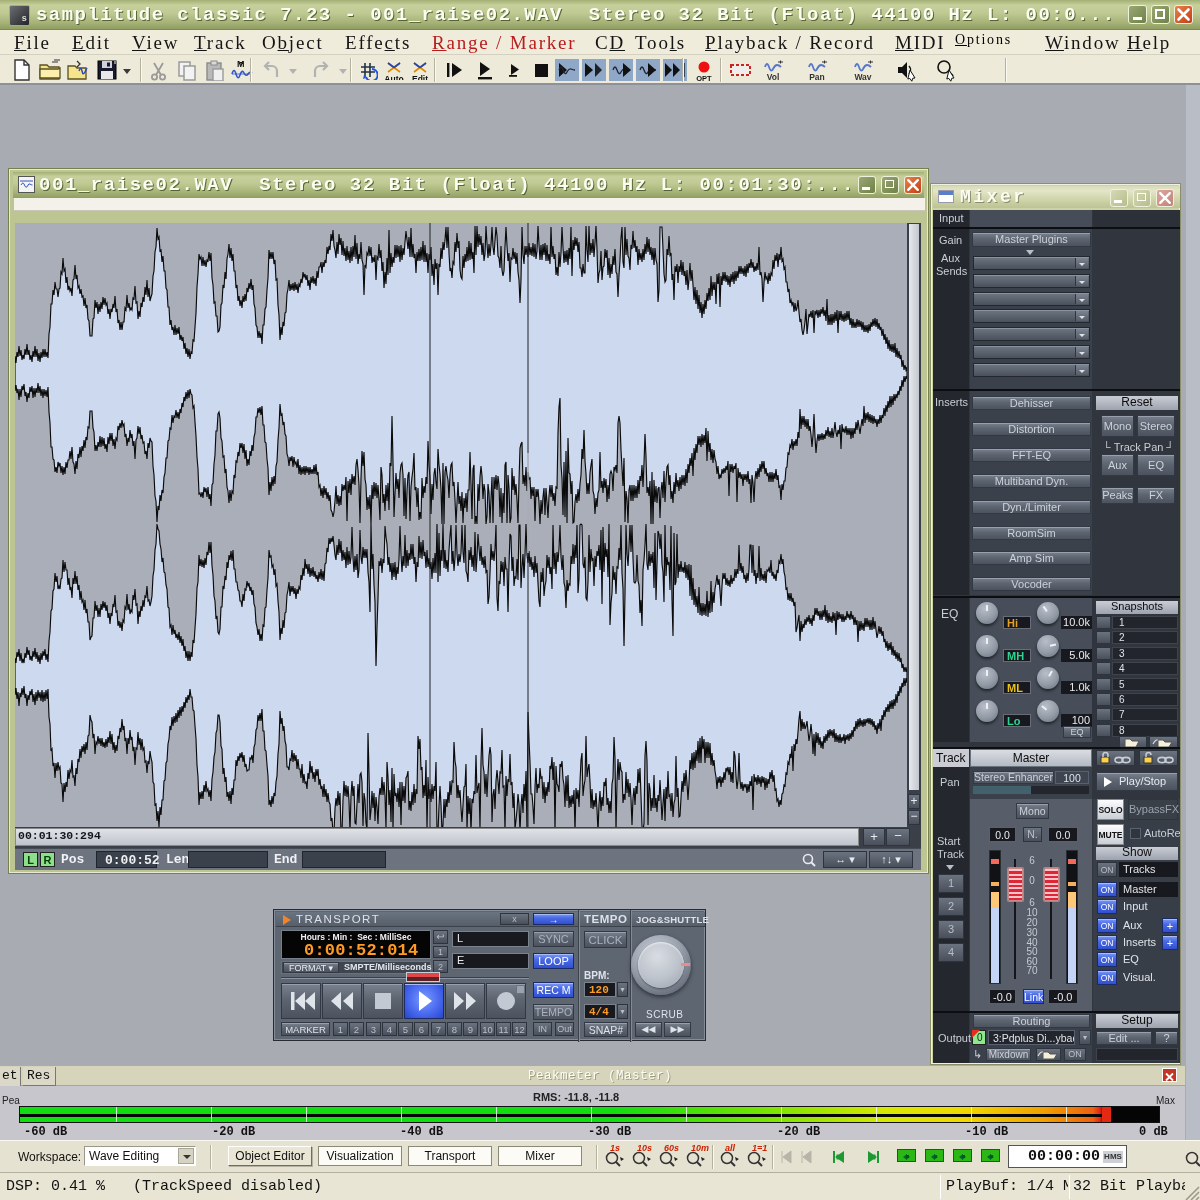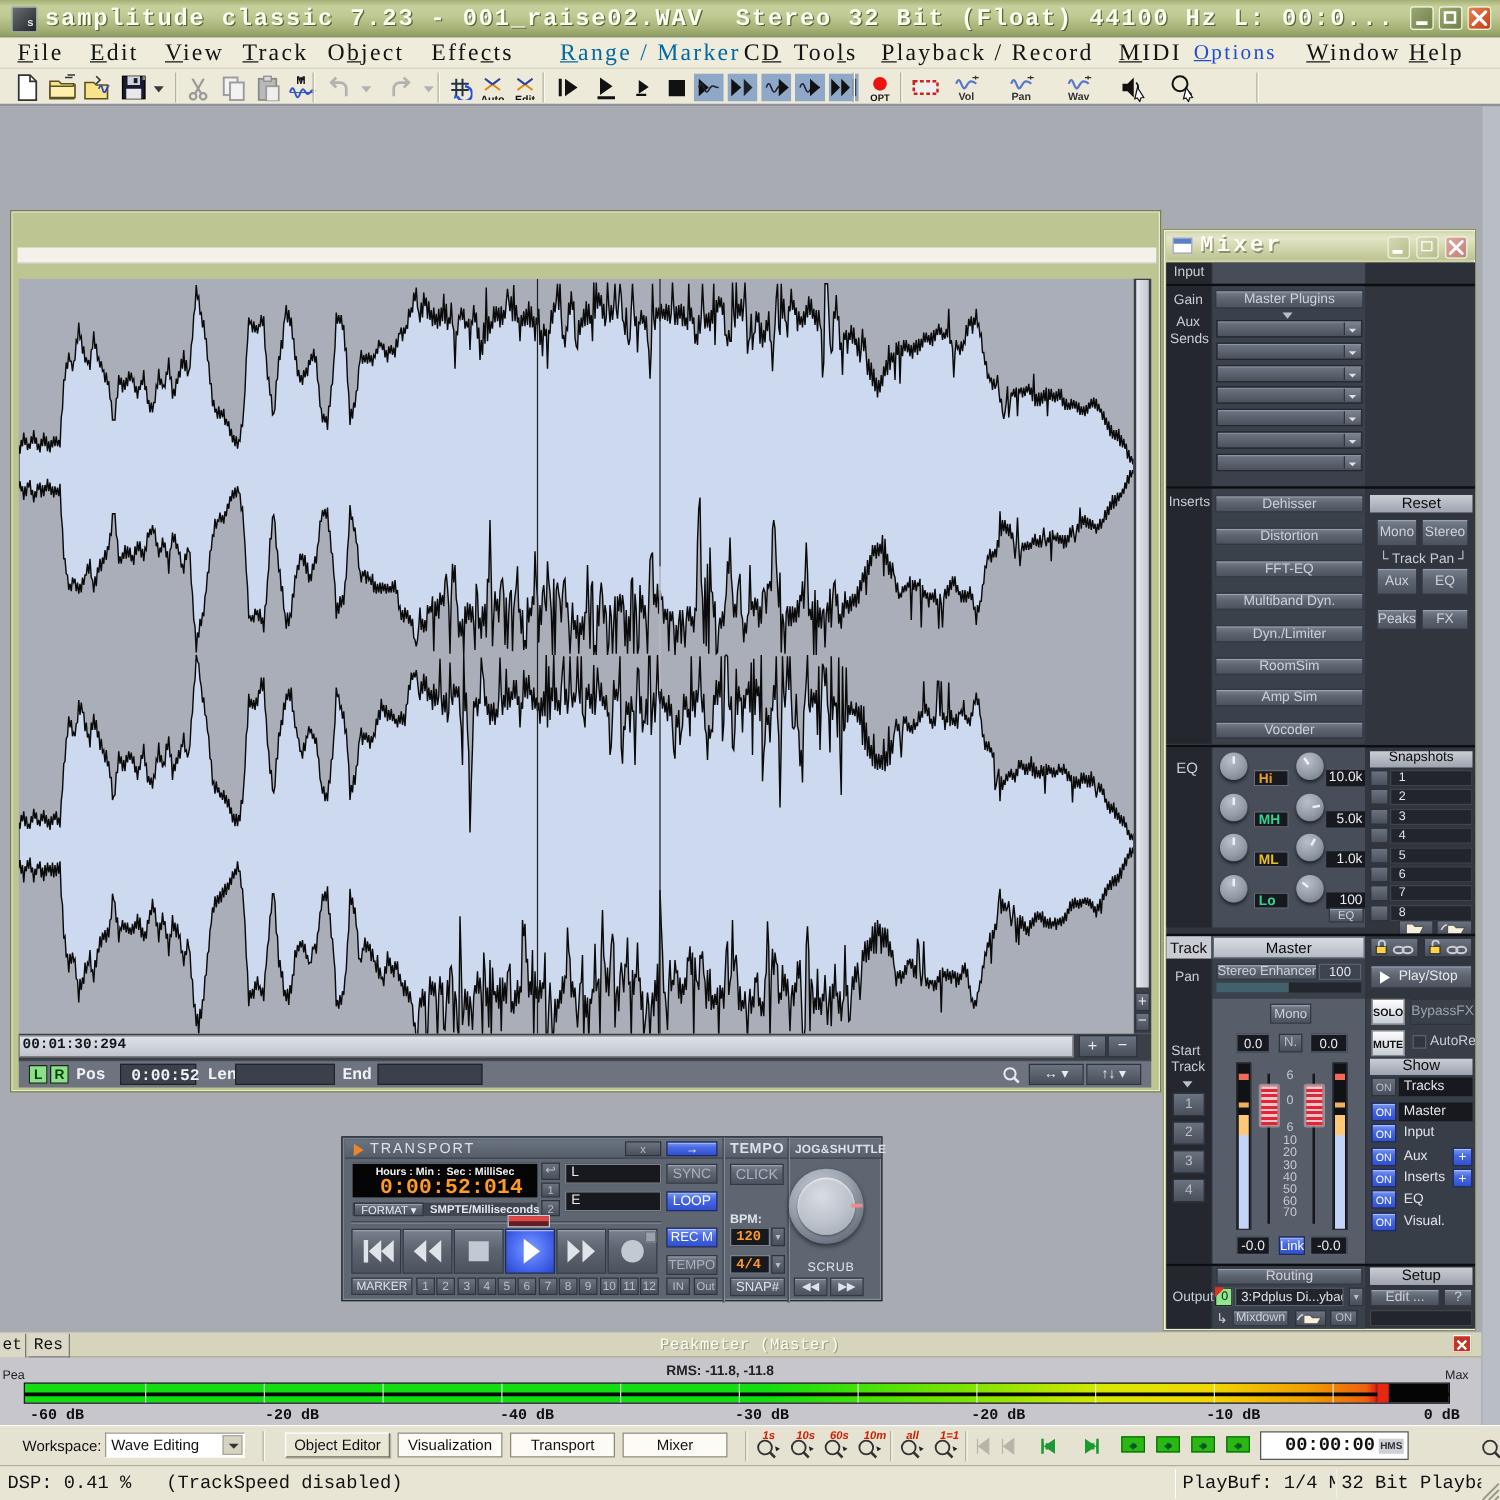--- a/index.html
+++ b/index.html
@@ -52,26 +52,26 @@
           <path d="M3.5 3.5 L13.5 13.5 M13.5 3.5 L3.5 13.5" stroke="#fff" stroke-width="2.6" stroke-linecap="round"></path>
         </svg></div>
     </div>
 <div class="abs" style="left:0;top:30px;width:1200px;height:25px;background:#efecdc;border-bottom:1px solid #d4d1c0;">
       <div class="abs serif" style="left:14px;top:2px;font-size:19px;color:#141414;letter-spacing:1.8px;"><u>F</u>ile</div>
       <div class="abs serif" style="left:72px;top:2px;font-size:19px;color:#141414;letter-spacing:1.8px;"><u>E</u>dit</div>
       <div class="abs serif" style="left:132px;top:2px;font-size:19px;color:#141414;letter-spacing:1.8px;"><u>V</u>iew</div>
       <div class="abs serif" style="left:194px;top:2px;font-size:19px;color:#141414;letter-spacing:1.8px;"><u>T</u>rack</div>
       <div class="abs serif" style="left:262px;top:2px;font-size:19px;color:#141414;letter-spacing:1.8px;">O<u>b</u>ject</div>
       <div class="abs serif" style="left:345px;top:2px;font-size:19px;color:#141414;letter-spacing:1.8px;">Effe<u>c</u>ts</div>
-      <div class="abs serif" style="left:432px;top:2px;font-size:19px;color:#0369a1;letter-spacing:1.8px;margin-left:16px;"><u>R</u>ange / Marker</div>
+      <div class="abs serif" style="left:432px;top:2px;font-size:19px;color:#b91c1c;letter-spacing:1.8px;"><u>R</u>ange / Marker</div>
       <div class="abs serif" style="left:595px;top:2px;font-size:19px;color:#141414;letter-spacing:1.8px;">C<u>D</u></div>
       <div class="abs serif" style="left:635px;top:2px;font-size:19px;color:#141414;letter-spacing:1.8px;">Too<u>l</u>s</div>
       <div class="abs serif" style="left:705px;top:2px;font-size:19px;color:#141414;letter-spacing:1.8px;"><u>P</u>layback / Record</div>
       <div class="abs serif" style="left:895px;top:2px;font-size:19px;color:#141414;letter-spacing:1.8px;"><u>M</u>IDI</div>
-      <div class="abs serif" style="left:955px;top:2px;font-size:17px;color:#1d4ed8;letter-spacing:1.8px;"><u>O</u>ptions</div>
+      <div class="abs serif" style="left:955px;top:2px;font-size:14px;color:#000000;letter-spacing:1.8px;"><u>O</u>ptions</div>
       <div class="abs serif" style="left:1045px;top:2px;font-size:19px;color:#141414;letter-spacing:1.8px;"><u>W</u>indow</div>
       <div class="abs serif" style="left:1127px;top:2px;font-size:19px;color:#141414;letter-spacing:1.8px;"><u>H</u>elp</div>
     </div>
 <div class="abs" style="left:0;top:55px;width:1200px;height:30px;background:#edead9;border-bottom:2px solid #8e919a;">
       <div class="icon" style="left:10px;top:3px;width:24px;height:24px;"><svg width="24" height="24" viewBox="0 0 24 24">
           <path d="M5 2h9l5 5v15H5z" fill="#fff" stroke="#333" stroke-width="1.4"></path>
           <path d="M14 2v5h5" fill="none" stroke="#333" stroke-width="1.4"></path>
         </svg></div>
       <div class="icon" style="left:38px;top:3px;width:24px;height:24px;"><svg width="24" height="24" viewBox="0 0 24 24">
           <path d="M2 7h7l2 2h10v12H2z" fill="#f7e48a" stroke="#5a5020" stroke-width="1.3"></path>
@@ -217,20 +217,35 @@
         </svg></div>
       <div class="tb-sep" style="left:140px;"></div>
       <div class="tb-sep" style="left:250px;"></div>
       <div class="tb-sep" style="left:350px;"></div>
       <div class="tb-sep" style="left:434px;"></div>
       <div class="tb-sep" style="left:682px;"></div>
       <div class="tb-sep" style="left:720px;"></div>
       <div class="tb-sep" style="left:1005px;"></div>
     </div>
 <div class="abs" style="left:8px;top:168px;width:921px;height:706px;background:#bdc593;border:1px solid #75814c;box-shadow:inset 0 0 0 1px #e6ead2;">
+      <div class="abs gtitle" style="left:4px;top:3px;width:911px;height:26px;">
+        <div class="abs" style="left:5px;top:4px;width:17px;height:17px;background:#f4f4f4;border:1px solid #555;"><svg width="15" height="15">
+            <path d="M1 4h13M2 8q2-4 3.5 0t3 1 2.5-2 2.5 1" stroke="#3355bb" stroke-width="1" fill="none"></path>
+          </svg></div>
+        <div class="abs ttext" style="left:26px;top:2px;font-size:19px;letter-spacing:1.55px;">001_raise02.WAV  Stereo 32 Bit (Float) 44100 Hz L: 00:01:30:...</div>
+        <div class="wbtn mn" style="left:845px;top:4px;width:18px;height:18px;">
+          <div style="position:absolute;left:3px;bottom:3px;width:8px;height:2.6px;background:#fff;"></div>
+        </div>
+        <div class="wbtn mx" style="left:868px;top:4px;width:18px;height:18px;">
+          <div style="position:absolute;left:3px;top:3px;width:9px;height:8px;border:1.8px solid #fff;"></div>
+        </div>
+        <div class="wbtn cl" style="left:891px;top:4px;width:18px;height:18px;"><svg width="16" height="16" viewBox="0 0 16 16">
+            <path d="M3.2 3.2 L12.8 12.8 M12.8 3.2 L3.2 12.8" stroke="#fff" stroke-width="2.4" stroke-linecap="round"></path>
+          </svg></div>
+      </div>
       <div class="abs" style="left:5px;top:29px;width:911px;height:13px;background:#f3f1e9;border-bottom:1px solid #c8c6ba;"></div>
       <div class="abs" style="left:6px;top:54px;width:892px;height:604px;background:#a9aeb8;overflow:hidden;"><svg width="892" height="604" viewBox="0 0 892 604">
           <polygon points="0,133 1,140 2,129 3,134 4,123 5,133 6,127 7,137 8,132 9,136 10,126 11,132 12,121 13,132 14,127 15,137 16,132 17,139 18,128 19,134 20,123 21,134 22,126 23,138 24,130 25,139 26,129 27,135 28,126 29,134 30,126 31,134 32,129 33,135 34,111 35,104 36,81 37,81 38,67 39,72 40,59 41,66 42,66 43,74 44,66 45,65 46,49 47,51 48,35 49,48 50,46 51,60 52,54 53,67 54,63 55,68 56,65 57,73 58,57 59,56 60,42 61,56 62,52 63,65 64,63 65,71 66,66 67,74 68,73 69,83 70,75 71,85 72,82 73,96 74,98 75,113 76,113 77,113 78,96 79,95 80,77 81,85 82,79 83,91 84,81 85,89 86,79 87,86 88,74 89,82 90,75 91,82 92,80 93,91 94,86 95,96 96,86 97,89 98,81 99,85 100,73 101,89 102,86 103,100 104,97 105,107 106,99 107,107 108,99 109,99 110,85 111,87 112,72 113,85 114,80 115,87 116,85 117,87 118,75 119,76 120,63 121,80 122,79 123,96 124,88 125,94 126,80 127,84 128,74 129,79 130,64 131,72 132,57 133,74 134,65 135,78 136,74 137,71 138,53 139,48 140,29 141,24 142,5 143,16 144,14 145,28 146,27 147,39 148,33 149,48 150,48 151,65 152,67 153,84 154,84 155,102 156,97 157,107 158,104 159,112 160,102 161,112 162,105 163,111 164,104 165,117 166,112 167,118 168,114 169,126 170,120 171,131 172,125 173,134 174,126 175,136 176,129 177,130 178,117 179,118 180,104 181,90 182,64 183,51 184,31 185,36 186,34 187,43 188,34 189,43 190,37 191,44 192,37 193,38 194,29 195,38 196,30 197,55 198,62 199,80 200,79 201,93 202,93 203,109 204,108 205,104 206,82 207,80 208,62 209,65 210,49 211,56 212,36 213,31 214,21 215,35 216,25 217,38 218,31 219,48 220,48 221,65 222,62 223,78 224,73 225,83 226,77 227,85 228,73 229,79 230,71 231,78 232,65 233,69 234,60 235,66 236,56 237,67 238,62 239,81 240,85 241,102 242,104 243,115 244,108 245,115 246,110 247,121 248,102 249,102 250,86 251,84 252,67 253,55 254,27 255,36 256,29 257,36 258,29 259,41 260,37 261,57 262,56 263,82 264,92 265,117 266,104 267,112 268,99 269,103 270,90 271,89 272,71 273,66 274,57 275,68 276,61 277,67 278,60 279,68 280,59 281,67 282,61 283,70 284,61 285,63 286,56 287,60 288,49 289,54 290,51 291,57 292,52 293,63 294,57 295,67 296,54 297,60 298,53 299,61 300,55 301,63 302,48 303,55 304,44 305,44 306,39 307,50 308,39 309,44 310,37 311,40 312,24 313,31 314,23 315,27 316,11 317,18 318,7 319,23 320,27 321,35 322,19 323,31 324,11 325,22 326,15 327,32 328,18 329,33 330,25 331,38 332,23 333,37 334,28 335,40 336,24 337,38 338,23 339,34 340,12 341,36 342,20 343,41 344,31 345,36 346,19 347,37 348,41 349,72 350,42 351,44 352,30 353,32 354,23 355,33 356,24 357,40 358,34 359,39 360,32 361,57 362,34 363,36 364,21 365,35 366,27 367,48 368,39 369,65 370,49 371,61 372,35 373,52 374,7 375,50 376,30 377,44 378,34 379,40 380,22 381,35 382,22 383,34 384,23 385,39 386,22 387,37 388,25 389,32 390,19 391,8 392,17 393,26 394,14 395,34 396,5 397,34 398,21 399,35 400,31 401,50 402,29 403,38 404,26 405,38 406,24 407,37 408,18 409,39 410,22 411,39 412,30 413,50 414,31 415,37 416,24 417,53 418,41 419,62 420,36 421,46 422,40 423,72 424,41 425,44 426,25 427,36 428,19 429,27 430,17 431,4 432,25 433,4 434,30 435,48 436,45 437,55 438,39 439,41 440,19 441,29 442,10 443,25 444,18 445,47 446,54 447,56 448,33 449,45 450,31 451,39 452,24 453,38 454,18 455,37 456,20 457,36 458,29 459,50 460,3 461,32 462,3 463,24 464,11 465,22 466,13 467,32 468,20 469,38 470,31 471,3 472,21 473,35 474,21 475,33 476,22 477,4 478,24 479,32 480,18 481,4 482,13 483,33 484,35 485,45 486,23 487,47 488,53 489,48 490,24 491,4 492,23 493,38 494,30 495,59 496,35 497,36 498,25 499,36 500,29 501,41 502,30 503,49 504,57 505,80 506,57 507,4 508,32 509,41 510,23 511,32 512,23 513,34 514,20 515,32 516,24 517,33 518,20 519,34 520,21 521,36 522,28 523,3 524,22 525,37 526,22 527,37 528,21 529,32 530,20 531,38 532,22 533,38 534,31 535,41 536,4 537,34 538,23 539,36 540,31 541,52 542,44 543,53 544,29 545,44 546,30 547,4 548,25 549,40 550,28 551,39 552,27 553,42 554,25 555,36 556,4 557,53 558,17 559,27 560,14 561,23 562,15 563,29 564,19 565,45 566,45 567,54 568,41 569,50 570,50 571,3 572,27 573,39 574,3 575,32 576,20 577,30 578,16 579,34 580,20 581,3 582,27 583,60 584,50 585,47 586,28 587,57 588,44 589,43 590,26 591,35 592,27 593,52 594,35 595,55 596,41 597,51 598,33 599,42 600,26 601,49 602,51 603,74 604,52 605,37 606,15 607,4 608,39 609,45 610,4 611,32 612,16 613,33 614,35 615,47 616,22 617,26 618,8 619,25 620,17 621,29 622,23 623,42 624,26 625,37 626,30 627,39 628,26 629,37 630,21 631,31 632,14 633,29 634,16 635,32 636,24 637,37 638,25 639,42 640,25 641,37 642,41 643,79 644,67 645,4 646,4 647,4 648,26 649,51 650,59 651,57 652,26 653,32 654,13 655,32 656,30 657,57 658,51 659,77 660,43 661,49 662,41 663,60 664,43 665,49 666,37 667,52 668,39 669,53 670,48 671,62 672,47 673,67 674,56 675,40 676,58 677,47 678,62 679,77 680,64 681,81 682,67 683,86 684,72 685,90 686,79 687,95 688,81 689,91 690,77 691,86 692,70 693,78 694,65 695,77 696,53 697,73 698,59 699,67 700,59 701,81 702,51 703,61 704,50 705,84 706,53 707,62 708,49 709,58 710,49 711,59 712,52 713,62 714,53 715,64 716,51 717,59 718,49 719,61 720,48 721,58 722,48 723,55 724,43 725,51 726,43 727,51 728,45 729,53 730,43 731,54 732,41 733,50 734,40 735,45 736,36 737,45 738,39 739,49 740,43 741,48 742,40 743,47 744,24 745,52 746,49 747,56 748,79 749,60 750,49 751,56 752,54 753,61 754,50 755,58 756,50 757,52 758,37 759,46 760,32 761,38 762,30 763,44 764,31 765,37 766,24 767,38 768,36 769,46 770,44 771,59 772,59 773,69 774,66 775,80 776,77 777,82 778,79 779,89 780,80 781,88 782,85 783,77 784,89 785,99 786,96 787,107 788,112 789,107 790,99 791,86 792,111 793,101 794,91 795,94 796,88 797,95 798,87 799,110 800,88 801,91 802,87 803,95 804,87 805,94 806,86 807,91 808,84 809,93 810,87 811,98 812,76 813,102 814,92 815,102 816,91 817,102 818,91 819,100 820,89 821,98 822,87 823,110 824,88 825,97 826,88 827,98 828,91 829,99 830,90 831,98 832,88 833,97 834,88 835,102 836,95 837,105 838,96 839,105 840,99 841,105 842,96 843,104 844,97 845,104 846,98 847,107 848,99 849,109 850,102 851,109 852,102 853,110 854,101 855,108 856,99 857,104 858,96 859,103 860,95 861,104 862,96 863,106 864,100 865,107 866,104 867,113 868,106 869,117 870,111 871,121 872,114 873,126 874,117 875,128 876,121 877,129 878,121 879,130 880,120 881,134 882,125 883,135 884,128 885,136 886,132 887,144 888,137 889,147 890,142 891,147 892,144 892,156 891,153 890,159 889,153 888,164 887,157 886,168 885,163 884,172 883,168 882,175 881,171 880,178 879,171 878,182 877,173 876,184 875,173 874,185 873,178 872,189 871,182 870,193 869,185 868,195 867,192 866,200 865,192 864,201 863,196 862,204 861,196 860,200 859,193 858,201 857,192 856,200 855,191 854,199 853,189 852,197 851,190 850,200 849,183 848,203 847,196 846,203 845,211 844,204 843,197 842,207 841,199 840,211 839,205 838,215 837,205 836,216 835,205 834,212 833,205 832,212 831,203 830,210 829,206 828,209 827,201 826,226 825,202 824,211 823,207 822,214 821,209 820,199 819,208 818,215 817,205 816,215 815,208 814,214 813,204 812,213 811,207 810,216 809,211 808,217 807,210 806,217 805,211 804,218 803,211 802,218 801,230 800,214 799,191 798,212 797,224 796,212 795,203 794,208 793,196 792,206 791,196 790,204 789,193 788,202 787,193 786,206 785,186 784,215 783,209 782,223 781,216 780,223 779,218 778,227 777,216 776,224 775,222 774,231 773,230 772,244 771,245 770,258 769,258 768,267 767,261 766,277 765,263 764,264 763,252 762,257 761,246 760,256 759,250 758,259 757,249 756,259 755,249 754,259 753,250 752,253 751,245 750,251 749,238 748,246 747,238 746,249 745,241 744,254 743,245 742,256 741,248 740,256 739,279 738,260 737,252 736,280 735,256 734,261 733,248 732,259 731,251 730,257 729,251 728,263 727,251 726,256 725,249 724,255 723,245 722,279 721,240 720,246 719,243 718,250 717,241 716,249 715,241 714,273 713,238 712,247 711,243 710,250 709,245 708,251 707,246 706,255 705,252 704,256 703,243 702,251 701,239 700,236 699,227 698,240 697,226 696,237 695,220 694,229 693,208 692,238 691,205 690,220 689,212 688,222 687,211 686,224 685,213 684,222 683,213 682,230 681,221 680,237 679,225 678,253 677,230 676,243 675,235 674,250 673,241 672,260 671,246 670,263 669,252 668,262 667,252 666,266 665,254 664,268 663,257 662,264 661,250 660,271 659,259 658,280 657,268 656,276 655,252 654,262 653,242 652,244 651,257 650,279 649,248 648,275 647,259 646,268 645,295 644,264 643,266 642,280 641,263 640,279 639,257 638,301 637,249 636,301 635,258 634,273 633,264 632,270 631,234 630,211 629,240 628,264 627,242 626,258 625,253 624,271 623,257 622,275 621,263 620,275 619,262 618,278 617,262 616,278 615,262 614,267 613,300 612,276 611,268 610,299 609,235 608,263 607,245 606,227 605,200 604,193 603,200 602,250 601,242 600,247 599,244 598,268 597,251 596,248 595,251 594,276 593,262 592,279 591,256 590,265 589,255 588,270 587,258 586,265 585,229 584,267 583,270 582,284 581,275 580,291 579,272 578,268 577,236 576,242 575,250 574,271 573,260 572,271 571,251 570,238 569,207 568,236 567,226 566,252 565,261 564,278 563,266 562,280 561,271 560,279 559,299 558,300 557,258 556,271 555,251 554,250 553,215 552,300 551,228 550,294 549,239 548,292 547,255 546,242 545,175 544,184 543,210 542,265 541,264 540,283 539,270 538,278 537,262 536,274 535,262 534,273 533,295 532,279 531,265 530,292 529,265 528,274 527,291 526,277 525,301 524,279 523,266 522,274 521,266 520,298 519,264 518,273 517,264 516,276 515,255 514,256 513,249 512,268 511,244 510,263 509,252 508,261 507,219 506,221 505,225 504,258 503,300 502,277 501,261 500,272 499,253 498,267 497,245 496,295 495,300 494,265 493,252 492,300 491,239 490,242 489,290 488,270 487,300 486,265 485,294 484,262 483,253 482,267 481,252 480,266 479,254 478,300 477,254 476,275 475,300 474,270 473,261 472,293 471,301 470,268 469,261 468,276 467,253 466,243 465,254 464,278 463,261 462,301 461,293 460,301 459,242 458,246 457,296 456,261 455,229 454,267 453,267 452,289 451,270 450,285 449,275 448,300 447,269 446,288 445,273 444,281 443,259 442,280 441,300 440,277 439,259 438,263 437,240 436,242 435,252 434,275 433,257 432,252 431,243 430,249 429,301 428,240 427,301 426,266 425,251 424,242 423,226 422,266 421,259 420,245 419,251 418,277 417,261 416,291 415,255 414,242 413,218 412,261 411,254 410,270 409,263 408,275 407,255 406,296 405,289 404,297 403,265 402,284 401,264 400,267 399,230 398,246 397,254 396,264 395,298 394,249 393,252 392,268 391,296 390,255 389,293 388,252 387,240 386,242 385,250 384,275 383,256 382,266 381,250 380,270 379,294 378,239 377,193 376,243 375,240 374,287 373,260 372,278 371,262 370,288 369,271 368,280 367,252 366,244 365,297 364,277 363,262 362,275 361,260 360,273 359,259 358,276 357,262 356,301 355,272 354,286 353,274 352,287 351,262 350,256 349,229 348,243 347,228 346,255 345,300 344,262 343,247 342,236 341,242 340,262 339,253 338,261 337,251 336,272 335,256 334,270 333,258 332,298 331,254 330,267 329,262 328,268 327,261 326,282 325,273 324,283 323,272 322,281 321,263 320,278 319,289 318,294 317,289 316,287 315,272 314,278 313,269 312,276 311,265 310,272 309,263 308,275 307,265 306,273 305,262 304,264 303,249 302,252 301,241 300,251 299,242 298,251 297,246 296,251 295,244 294,252 293,244 292,250 291,243 290,252 289,243 288,251 287,244 286,252 285,242 284,251 283,236 282,245 281,239 280,241 279,234 278,244 277,233 276,238 275,234 274,243 273,234 272,231 271,213 270,211 269,199 268,202 267,191 266,192 265,181 264,205 263,217 262,239 261,243 260,261 259,253 258,263 257,254 256,268 255,259 254,272 253,245 252,236 251,220 250,219 249,202 248,202 247,183 246,192 245,184 244,190 243,185 242,194 241,194 240,210 239,214 238,228 237,222 236,233 235,228 234,242 233,236 232,243 231,227 230,236 229,221 228,230 227,220 226,225 225,220 224,233 223,229 222,239 221,238 220,255 219,252 218,270 217,268 216,278 215,267 214,280 213,268 212,264 211,246 210,250 209,233 208,234 207,218 206,215 205,195 204,189 203,191 202,208 201,208 200,232 199,241 198,260 197,262 196,283 195,271 194,276 193,264 192,274 191,265 190,269 189,264 188,275 187,269 186,274 185,270 184,271 183,246 182,234 181,213 180,199 179,183 178,185 177,172 176,171 175,166 174,175 173,167 172,176 171,169 170,178 169,174 168,184 167,180 166,190 165,186 164,196 163,189 162,195 161,187 160,194 159,193 158,200 157,192 156,206 155,205 154,217 153,218 152,235 151,235 150,250 149,254 148,270 147,267 146,278 145,272 144,287 143,283 142,299 141,278 140,273 139,252 138,243 137,219 136,218 135,215 134,225 133,220 132,236 131,228 130,231 129,219 128,220 127,212 126,216 125,204 124,211 123,203 122,215 121,217 120,236 119,218 118,223 117,211 116,215 115,207 114,219 113,215 112,223 111,211 110,214 109,201 108,203 107,197 106,205 105,200 104,207 103,203 102,217 101,215 100,226 99,216 98,223 97,210 96,218 95,210 94,221 93,214 92,229 91,221 90,226 89,215 88,223 87,214 86,224 85,213 84,224 83,219 82,228 81,222 80,228 79,209 78,205 77,188 76,188 75,188 74,205 73,204 72,217 71,214 70,225 69,217 68,228 67,223 66,234 65,224 64,235 63,231 62,246 61,238 60,251 59,241 58,239 57,224 56,236 55,228 54,237 53,237 52,245 51,239 50,251 49,244 48,252 47,243 46,250 45,240 44,243 43,239 42,250 41,244 40,249 39,237 38,236 37,224 36,224 35,200 34,189 33,164 32,174 31,167 30,173 29,166 28,175 27,166 26,173 25,163 24,170 23,160 22,170 21,165 20,174 19,165 18,175 17,163 16,169 15,164 14,175 13,170 12,179 11,169 10,173 9,161 8,167 7,163 6,174 5,166 4,177 3,166 2,170 1,162 0,168" fill="#cdd9ee" stroke="#0b0b0b" stroke-width="1.15"></polygon>
           <polygon points="0,435 1,440 2,429 3,434 4,426 5,438 6,430 7,440 8,436 9,440 10,430 11,435 12,424 13,432 14,427 15,437 16,433 17,438 18,428 19,434 20,425 21,436 22,429 23,439 24,432 25,441 26,430 27,437 28,428 29,433 30,426 31,437 32,431 33,439 34,418 35,409 36,388 37,386 38,368 39,366 40,350 41,359 42,353 43,366 44,363 45,366 46,356 47,355 48,337 49,349 50,339 51,347 52,347 53,362 54,355 55,367 56,364 57,375 58,355 59,361 60,348 61,361 62,353 63,367 64,362 65,377 66,368 67,379 68,377 69,387 70,377 71,390 72,386 73,399 74,399 75,417 76,414 77,413 78,395 79,395 80,378 81,388 82,382 83,394 84,385 85,394 86,381 87,387 88,378 89,385 90,379 91,388 92,382 93,395 94,390 95,401 96,390 97,393 98,381 99,384 100,372 101,389 102,388 103,403 104,398 105,405 106,399 107,408 108,397 109,399 110,384 111,386 112,371 113,387 114,381 115,391 116,387 117,389 118,372 119,377 120,366 121,382 122,381 123,401 124,388 125,394 126,383 127,388 128,377 129,384 130,373 131,374 132,363 133,378 134,377 135,383 136,379 137,373 138,353 139,347 140,327 141,321 142,301 143,306 144,308 145,321 146,326 147,339 148,335 149,349 150,350 151,362 152,366 153,384 154,385 155,404 156,402 157,412 158,402 159,411 160,407 161,415 162,411 163,417 164,409 165,420 166,413 167,423 168,416 169,428 170,423 171,435 172,428 173,438 174,428 175,438 176,429 177,434 178,417 179,420 180,405 181,391 182,365 183,359 184,332 185,343 186,336 187,344 188,337 189,345 190,335 191,342 192,329 193,332 194,319 195,330 196,319 197,343 198,352 199,373 200,378 201,396 202,393 203,409 204,411 205,406 206,384 207,384 208,363 209,366 210,353 211,357 212,339 213,345 214,332 215,337 216,328 217,338 218,327 219,346 220,346 221,359 222,359 223,367 224,368 225,378 226,378 227,384 228,371 229,378 230,366 231,367 232,358 233,363 234,360 235,368 236,364 237,372 238,367 239,381 240,384 241,400 242,404 243,412 244,406 245,418 246,411 247,418 248,402 249,403 250,385 251,384 252,367 253,355 254,327 255,334 256,333 257,344 258,342 259,352 260,346 261,363 262,361 263,378 264,389 265,417 266,405 267,411 268,397 269,405 270,390 271,389 272,372 273,367 274,359 275,373 276,363 277,369 278,363 279,371 280,365 281,376 282,366 283,371 284,364 285,366 286,352 287,357 288,345 289,353 290,336 291,346 292,341 293,351 294,341 295,354 296,345 297,353 298,344 299,354 300,348 301,356 302,352 303,359 304,349 305,356 306,346 307,357 308,348 309,358 310,341 311,340 312,325 313,329 314,315 315,321 316,315 317,319 318,313 319,322 320,332 321,337 322,322 323,332 324,316 325,330 326,318 327,338 328,327 329,337 330,329 331,345 332,324 333,342 334,328 335,341 336,334 337,304 338,335 339,349 340,333 341,347 342,331 343,355 344,347 345,307 346,334 347,341 348,324 349,335 350,326 351,335 352,326 353,349 354,359 355,389 356,301 357,346 358,331 359,362 360,379 361,443 362,404 363,375 364,338 365,343 366,335 367,350 368,336 369,340 370,303 371,314 372,321 373,342 374,334 375,349 376,340 377,357 378,340 379,354 380,339 381,357 382,344 383,351 384,336 385,303 386,332 387,349 388,333 389,343 390,312 391,345 392,327 393,343 394,330 395,337 396,321 397,336 398,321 399,341 400,334 401,359 402,339 403,344 404,313 405,335 406,319 407,336 408,317 409,333 410,329 411,345 412,327 413,344 414,335 415,346 416,339 417,356 418,335 419,350 420,330 421,350 422,301 423,359 424,310 425,353 426,327 427,338 428,301 429,345 430,327 431,346 432,337 433,349 434,327 435,313 436,302 437,341 438,328 439,348 440,335 441,302 442,331 443,343 444,331 445,339 446,330 447,302 448,329 449,340 450,302 451,348 452,351 453,359 454,327 455,337 456,324 457,344 458,332 459,348 460,309 461,349 462,334 463,311 464,325 465,338 466,323 467,342 468,334 469,345 470,333 471,349 472,347 473,381 474,374 475,350 476,321 477,337 478,328 479,338 480,326 481,302 482,375 483,388 484,358 485,361 486,338 487,349 488,339 489,363 490,334 491,346 492,346 493,389 494,342 495,311 496,313 497,348 498,334 499,363 500,354 501,355 502,336 503,357 504,302 505,302 506,365 507,344 508,331 509,355 510,332 511,301 512,332 513,340 514,328 515,344 516,334 517,347 518,339 519,354 520,333 521,350 522,340 523,360 524,378 525,384 526,349 527,359 528,345 529,373 530,363 531,358 532,332 533,345 534,334 535,351 536,344 537,366 538,302 539,346 540,330 541,351 542,329 543,339 544,326 545,302 546,334 547,347 548,332 549,360 550,364 551,385 552,357 553,368 554,361 555,362 556,333 557,341 558,321 559,341 560,322 561,335 562,302 563,370 564,356 565,302 566,301 567,302 568,341 569,345 570,334 571,375 572,377 573,359 574,312 575,349 576,326 577,337 578,335 579,363 580,333 581,344 582,328 583,333 584,322 585,347 586,307 587,381 588,304 589,349 590,320 591,334 592,326 593,354 594,301 595,402 596,380 597,370 598,343 599,357 600,349 601,371 602,344 603,345 604,325 605,337 606,302 607,350 608,366 609,423 610,371 611,302 612,331 613,343 614,325 615,302 616,329 617,302 618,335 619,359 620,360 621,358 622,332 623,358 624,362 625,390 626,377 627,403 628,347 629,337 630,322 631,301 632,341 633,347 634,328 635,343 636,331 637,340 638,329 639,365 640,310 641,377 642,341 643,308 644,311 645,326 646,311 647,341 648,349 649,379 650,302 651,353 652,334 653,342 654,339 655,367 656,303 657,377 658,413 659,310 660,362 661,359 662,311 663,355 664,341 665,349 666,338 667,349 668,344 669,350 670,339 671,355 672,342 673,357 674,341 675,373 676,342 677,377 678,355 679,382 680,366 681,384 682,373 683,390 684,364 685,392 686,380 687,393 688,380 689,392 690,381 691,393 692,368 693,394 694,378 695,390 696,358 697,389 698,369 699,380 700,366 701,360 702,352 703,362 704,356 705,368 706,383 707,363 708,350 709,356 710,350 711,362 712,355 713,363 714,357 715,364 716,352 717,361 718,355 719,358 720,346 721,355 722,346 723,351 724,322 725,348 726,340 727,350 728,343 729,356 730,352 731,360 732,350 733,358 734,346 735,322 736,322 737,350 738,322 739,353 740,347 741,361 742,350 743,355 744,323 745,358 746,345 747,357 748,351 749,358 750,348 751,360 752,347 753,348 754,345 755,350 756,337 757,353 758,349 759,356 760,351 761,358 762,347 763,350 764,338 765,340 766,331 767,341 768,336 769,349 770,353 771,366 772,365 773,377 774,370 775,378 776,370 777,379 778,375 779,383 780,379 781,409 782,405 783,398 784,392 785,418 786,398 787,409 788,401 789,405 790,396 791,402 792,394 793,399 794,392 795,401 796,395 797,403 798,392 799,398 800,385 801,392 802,385 803,393 804,388 805,397 806,388 807,397 808,387 809,394 810,382 811,398 812,387 813,400 814,390 815,399 816,393 817,400 818,389 819,398 820,390 821,412 822,388 823,397 824,389 825,396 826,391 827,399 828,391 829,399 830,393 831,397 832,388 833,395 834,391 835,397 836,388 837,396 838,392 839,402 840,394 841,402 842,397 843,419 844,398 845,408 846,398 847,407 848,400 849,408 850,395 851,404 852,395 853,404 854,397 855,407 856,397 857,407 858,394 859,406 860,398 861,407 862,415 863,410 864,403 865,411 866,404 867,413 868,408 869,419 870,416 871,425 872,418 873,428 874,420 875,427 876,419 877,432 878,423 879,433 880,427 881,436 882,429 883,438 884,430 885,439 886,435 887,445 888,441 889,449 890,444 891,449 892,444 892,460 891,455 890,463 889,455 888,464 887,460 886,470 885,463 884,473 883,468 882,480 881,471 880,483 879,476 878,486 877,477 876,486 875,478 874,489 873,481 872,489 871,484 870,494 869,487 868,497 867,492 866,508 865,496 864,506 863,500 862,511 861,502 860,507 859,498 858,504 857,496 856,502 855,495 854,501 853,495 852,500 851,496 850,503 849,496 848,504 847,497 846,503 845,495 844,504 843,496 842,506 841,498 840,508 839,504 838,514 837,507 836,516 835,510 834,518 833,511 832,517 831,512 830,521 829,511 828,518 827,514 826,520 825,511 824,520 823,512 822,519 821,510 820,519 819,506 818,515 817,507 816,513 815,506 814,515 813,507 812,518 811,511 810,520 809,513 808,526 807,518 806,525 805,514 804,522 803,510 802,520 801,509 800,533 799,511 798,531 797,511 796,501 795,511 794,518 793,508 792,498 791,503 790,506 789,499 788,506 787,496 786,508 785,488 784,496 783,509 782,521 781,516 780,528 779,521 778,548 777,523 776,535 775,531 774,541 773,539 772,551 771,550 770,563 769,562 768,570 767,571 766,582 765,577 764,584 763,576 762,578 761,566 760,567 759,552 758,559 757,547 756,556 755,549 754,561 753,556 752,565 751,555 750,567 749,554 748,560 747,553 746,564 745,554 744,561 743,552 742,562 741,554 740,559 739,551 738,587 737,553 736,563 735,558 734,569 733,561 732,570 731,561 730,564 729,561 728,568 727,559 726,566 725,557 724,530 723,557 722,566 721,553 720,533 719,528 718,560 717,549 716,559 715,544 714,552 713,544 712,548 711,545 710,557 709,549 708,560 707,554 706,564 705,553 704,560 703,554 702,566 701,554 700,548 699,537 698,543 697,530 696,542 695,520 694,535 693,519 692,535 691,519 690,540 689,516 688,526 687,513 686,540 685,515 684,540 683,518 682,538 681,527 680,545 679,529 678,547 677,530 676,546 675,537 674,560 673,577 672,560 671,547 670,563 669,550 668,569 667,558 666,575 665,593 664,594 663,565 662,574 661,533 660,576 659,580 658,594 657,570 656,588 655,572 654,574 653,548 652,576 651,564 650,598 649,566 648,580 647,597 646,576 645,557 644,578 643,572 642,589 641,575 640,585 639,552 638,585 637,575 636,588 635,566 634,560 633,602 632,538 631,518 630,533 629,600 628,609 627,603 626,573 625,545 624,560 623,546 622,571 621,563 620,582 619,565 618,575 617,602 616,576 615,560 614,574 613,556 612,570 611,549 610,577 609,571 608,580 607,549 606,547 605,539 604,557 603,536 602,559 601,608 600,535 599,514 598,555 597,561 596,590 595,578 594,590 593,575 592,582 591,555 590,563 589,559 588,583 587,574 586,588 585,568 584,581 583,609 582,586 581,570 580,584 579,577 578,586 577,566 576,585 575,559 574,541 573,546 572,554 571,513 570,557 569,563 568,573 567,530 566,537 565,559 564,584 563,567 562,576 561,565 560,608 559,567 558,581 557,572 556,584 555,573 554,585 553,552 552,578 551,553 550,584 549,562 548,556 547,538 546,544 545,541 544,569 543,563 542,561 541,543 540,608 539,539 538,557 537,534 536,546 535,543 534,569 533,559 532,573 531,564 530,580 529,559 528,576 527,554 526,555 525,545 524,565 523,561 522,570 521,545 520,564 519,601 518,584 517,571 516,571 515,539 514,517 513,489 512,609 511,548 510,578 509,561 508,590 507,571 506,583 505,609 504,581 503,571 502,587 501,597 500,606 499,570 498,585 497,559 496,562 495,531 494,559 493,556 492,573 491,553 490,608 489,563 488,564 487,527 486,550 485,549 484,571 483,558 482,547 481,558 480,586 479,566 478,572 477,599 476,532 475,524 474,533 473,551 472,574 471,551 470,571 469,549 468,542 467,505 466,539 465,606 464,560 463,564 462,570 461,532 460,571 459,568 458,580 457,576 456,609 455,575 454,591 453,573 452,608 451,541 450,563 449,564 448,582 447,599 446,585 445,567 444,575 443,562 442,575 441,544 440,538 439,519 438,559 437,558 436,572 435,558 434,580 433,569 432,584 431,576 430,595 429,576 428,602 427,609 426,582 425,563 424,583 423,609 422,609 421,539 420,568 419,563 418,576 417,561 416,579 415,566 414,576 413,554 412,607 411,537 410,573 409,562 408,575 407,544 406,547 405,516 404,526 403,513 402,571 401,566 400,580 399,561 398,582 397,569 396,588 395,578 394,587 393,548 392,553 391,555 390,580 389,563 388,578 387,559 386,602 385,559 384,584 383,565 382,579 381,570 380,573 379,551 378,607 377,545 376,599 375,567 374,582 373,554 372,539 371,606 370,573 369,559 368,572 367,554 366,572 365,565 364,574 363,601 362,584 361,574 360,598 359,570 358,585 357,568 356,587 355,597 354,550 353,510 352,606 351,600 350,577 349,570 348,603 347,559 346,550 345,552 344,580 343,561 342,581 341,601 340,600 339,563 338,573 337,558 336,573 335,609 334,578 333,563 332,574 331,562 330,573 329,558 328,577 327,609 326,610 325,570 324,582 323,568 322,583 321,575 320,586 319,609 318,610 317,595 316,598 315,581 314,579 313,570 312,579 311,566 310,574 309,561 308,574 307,563 306,566 305,556 304,562 303,546 302,553 301,546 300,559 299,549 298,556 297,543 296,550 295,538 294,556 293,550 292,566 291,559 290,560 289,551 288,560 287,541 286,555 285,546 284,546 283,536 282,546 281,532 280,538 279,530 278,539 277,527 276,537 275,536 274,547 273,544 272,544 271,522 270,518 269,503 268,508 267,495 266,501 265,488 264,521 263,531 262,553 261,559 260,573 259,570 258,581 257,573 256,584 255,577 254,582 253,553 252,542 251,528 250,527 249,508 248,508 247,486 246,498 245,490 244,498 243,492 242,505 241,507 240,521 239,524 238,540 237,532 236,536 235,535 234,547 233,547 232,548 231,541 230,544 229,532 228,539 227,529 226,535 225,530 224,538 223,533 222,543 221,537 220,557 219,557 218,572 217,565 216,581 215,568 214,578 213,569 212,574 211,554 210,559 209,545 208,551 207,526 206,523 205,499 204,492 203,492 202,507 201,510 200,529 199,534 198,549 197,556 196,578 195,567 194,574 193,566 192,568 191,558 190,569 189,562 188,576 187,568 186,576 185,569 184,582 183,554 182,542 181,516 180,503 179,488 178,487 177,474 176,474 175,466 174,477 173,472 172,480 171,474 170,485 169,479 168,489 167,483 166,493 165,484 164,495 163,487 162,499 161,490 160,500 159,493 158,503 157,494 156,507 155,503 154,516 153,521 152,538 151,540 150,557 149,558 148,577 147,577 146,592 145,584 144,604 143,588 142,598 141,581 140,582 139,561 138,559 137,539 136,535 135,528 134,541 133,538 132,550 131,538 130,539 129,525 128,527 127,516 126,527 125,515 124,522 123,509 122,526 121,525 120,542 119,524 118,528 117,514 116,517 115,507 114,521 113,515 112,531 111,515 110,518 109,503 108,507 107,496 106,509 105,505 104,516 103,513 102,528 101,522 100,530 99,519 98,527 97,511 96,521 95,508 94,520 93,514 92,524 91,516 90,525 89,519 88,524 87,515 86,523 85,515 84,521 83,513 82,521 81,519 80,531 79,511 78,515 77,499 76,497 75,492 74,512 73,513 72,527 71,519 70,531 69,521 68,529 67,523 66,535 65,526 64,539 63,536 62,551 61,545 60,563 59,553 58,554 57,537 56,549 55,547 54,556 53,547 52,564 51,559 50,569 49,560 48,579 47,561 46,560 45,544 44,546 43,539 42,548 41,540 40,555 39,540 38,543 37,526 36,528 35,501 34,494 33,466 32,476 31,467 30,478 29,469 28,479 27,467 26,478 25,469 24,475 23,467 22,478 21,469 20,482 19,471 18,479 17,466 16,472 15,468 14,477 13,472 12,483 11,471 10,475 9,463 8,472 7,465 6,474 5,470 4,483 3,469 2,476 1,465 0,472" fill="#cdd9ee" stroke="#0b0b0b" stroke-width="1.15"></polygon>
           <line x1="415" y1="0" x2="415" y2="604" stroke="#222" stroke-width="1"></line>
           <line x1="513" y1="0" x2="513" y2="604" stroke="#222" stroke-width="1"></line>
           <line x1="513" y1="230" x2="513" y2="330" stroke="#eef" stroke-width="1"></line>
         </svg></div>
       <div class="abs" style="left:898px;top:54px;width:14px;height:604px;background:#3a3f48;">
         <div class="abs" style="left:2px;top:1px;width:10px;height:566px;background:linear-gradient(90deg,#e6e9ee,#c2c7cf);"></div>

